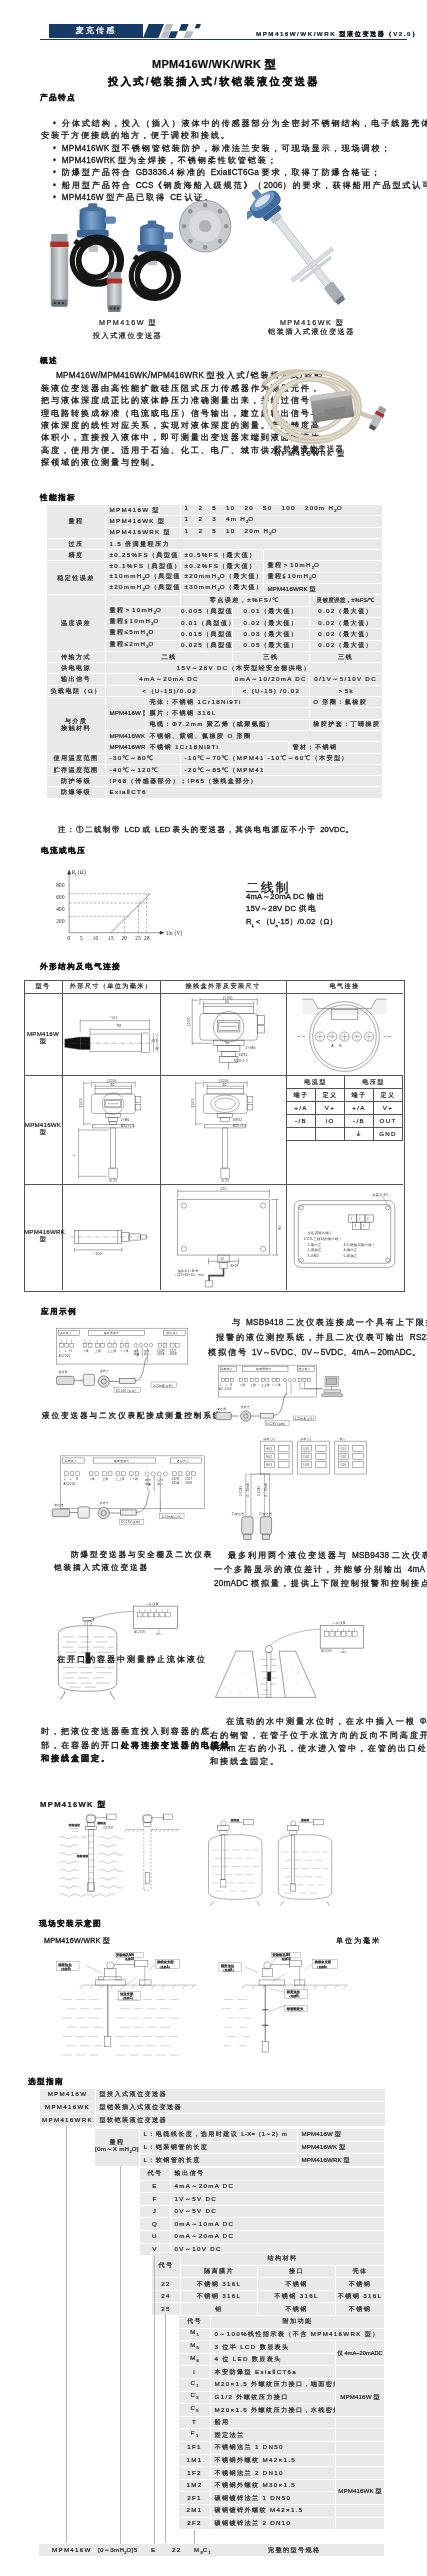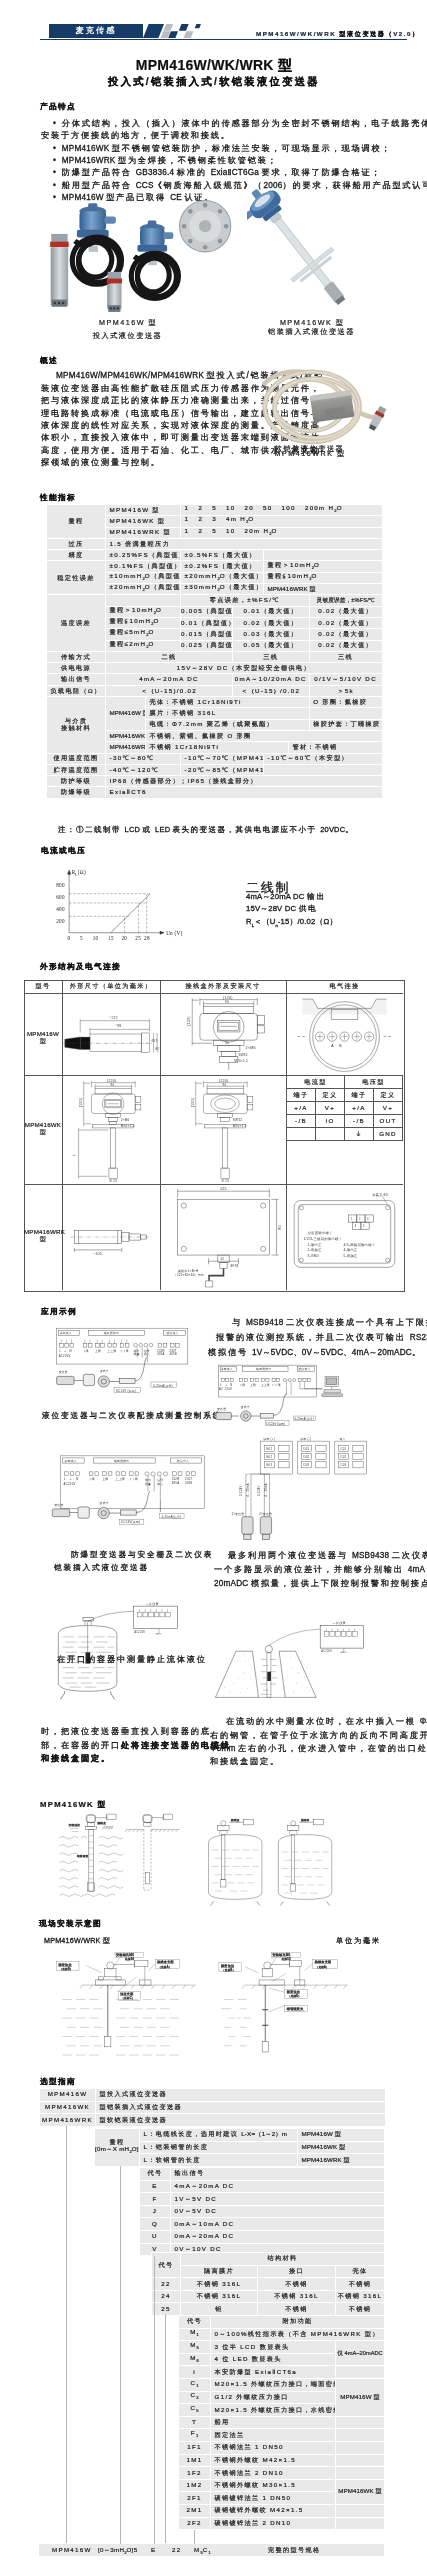--- a/index.html
+++ b/index.html
@@ -32,24 +32,24 @@
  </g>
  <g transform="skewX(-22)" fill="#b9bcc0">
   <rect x="45" y="0" width="14" height="13"></rect>
   <rect x="45" y="14" width="14" height="13"></rect>
   <rect x="90" y="14" width="14" height="13"></rect>
  </g>
 </svg>
 <div class="h" style="left:256px;top:30px;font-size:6.2px;letter-spacing:1.5px;color:#10284a">MPM416W/WK/WRK <span style="letter-spacing:1.5px">型液位变送器（</span>V2.0）</div>
 <div class="ln" style="left:40px;top:39px;width:367px;height:1px"></div>
 
-<div class="h" style="left:0;top:57px;width:428px;text-align:center;font-size:14px;letter-spacing:0.3px">MPM416W/WK/WRK 型</div>
+<div class="h" style="left:0;top:57px;width:428px;text-align:center;font-size:11px;letter-spacing:0.3px">MPM416W/WK/WRK 型</div>
 <div class="h" style="left:0;top:75px;width:428px;text-align:center;font-size:10.3px;letter-spacing:2.3px">投入式/铠装插入式/软铠装液位变送器</div>
 
-<div class="h" style="left:40px;top:102px">产品特点</div>
+<div class="h" style="left:40px;top:93px">产品特点</div>
 <div class="t" style="left:53px;top:118px">• 分体式结构，投入（插入）液体中的传感器部分为全密封不锈钢结构，电子线路壳体为铸铝结构件，</div>
 <div class="t" style="left:41px;top:130px">安装于方便接线的地方，便于调校和接线。</div>
 <div class="t" style="left:53px;top:143px">• <span class="L">MPM416WK </span>型不锈钢管铠装防护，标准法兰安装，可现场显示，现场调校；</div>
 <div class="t" style="left:53px;top:155px">• <span class="L">MPM416WRK </span>型为全焊接，不锈钢柔性软管铠装；</div>
 <div class="t" style="left:53px;top:167px">• 防爆型产品符合 <span class="L">GB3836.4 </span>标准的 <span class="L">ExiaⅡCT6Ga </span>要求，取得了防爆合格证；</div>
 <div class="t" style="left:53px;top:180px">• 船用型产品符合 <span class="L">CCS</span>《钢质海船入级规范》（<span class="L">2006</span>）的要求，获得船用产品型式认可证书；</div>
 <div class="t" style="left:53px;top:192px">• <span class="L">MPM416W </span>型产品已取得 <span class="L">CE </span>认证。</div>
 
 <svg class="ab" style="left:48px;top:198px" width="185" height="118" viewBox="0 0 360 230">
  <defs>
@@ -1181,21 +1181,21 @@
    <text x="528" y="38" font-size="5" fill="#333">（见图A）</text>
    <text x="344" y="36" font-size="6" fill="#333">固定法兰</text>
    <text x="346" y="44" font-size="5" fill="#333">（见图B）</text>
    <text x="472" y="88" font-size="6" fill="#333">固定法兰</text>
    <text x="474" y="96" font-size="5" fill="#333">（见图B）</text>
    <text x="472" y="121" font-size="6" fill="#333">钢管固定夹</text>
   </g>
  </g>
 </svg>
 
-<div class="h" style="left:40px;top:2077px">选型指南</div>
+<div class="h" style="left:28px;top:2077px">选型指南</div>
 <table class="g s1" style="left:39px;top:2088px;width:345px">
 <colgroup>
       <col style="width:56px">
       <col style="width:290px">
     </colgroup>
 <tbody>
       <tr>
         <td class="ce">MPM416W</td>
         <td>型投入式液位变送器</td>
       </tr>

